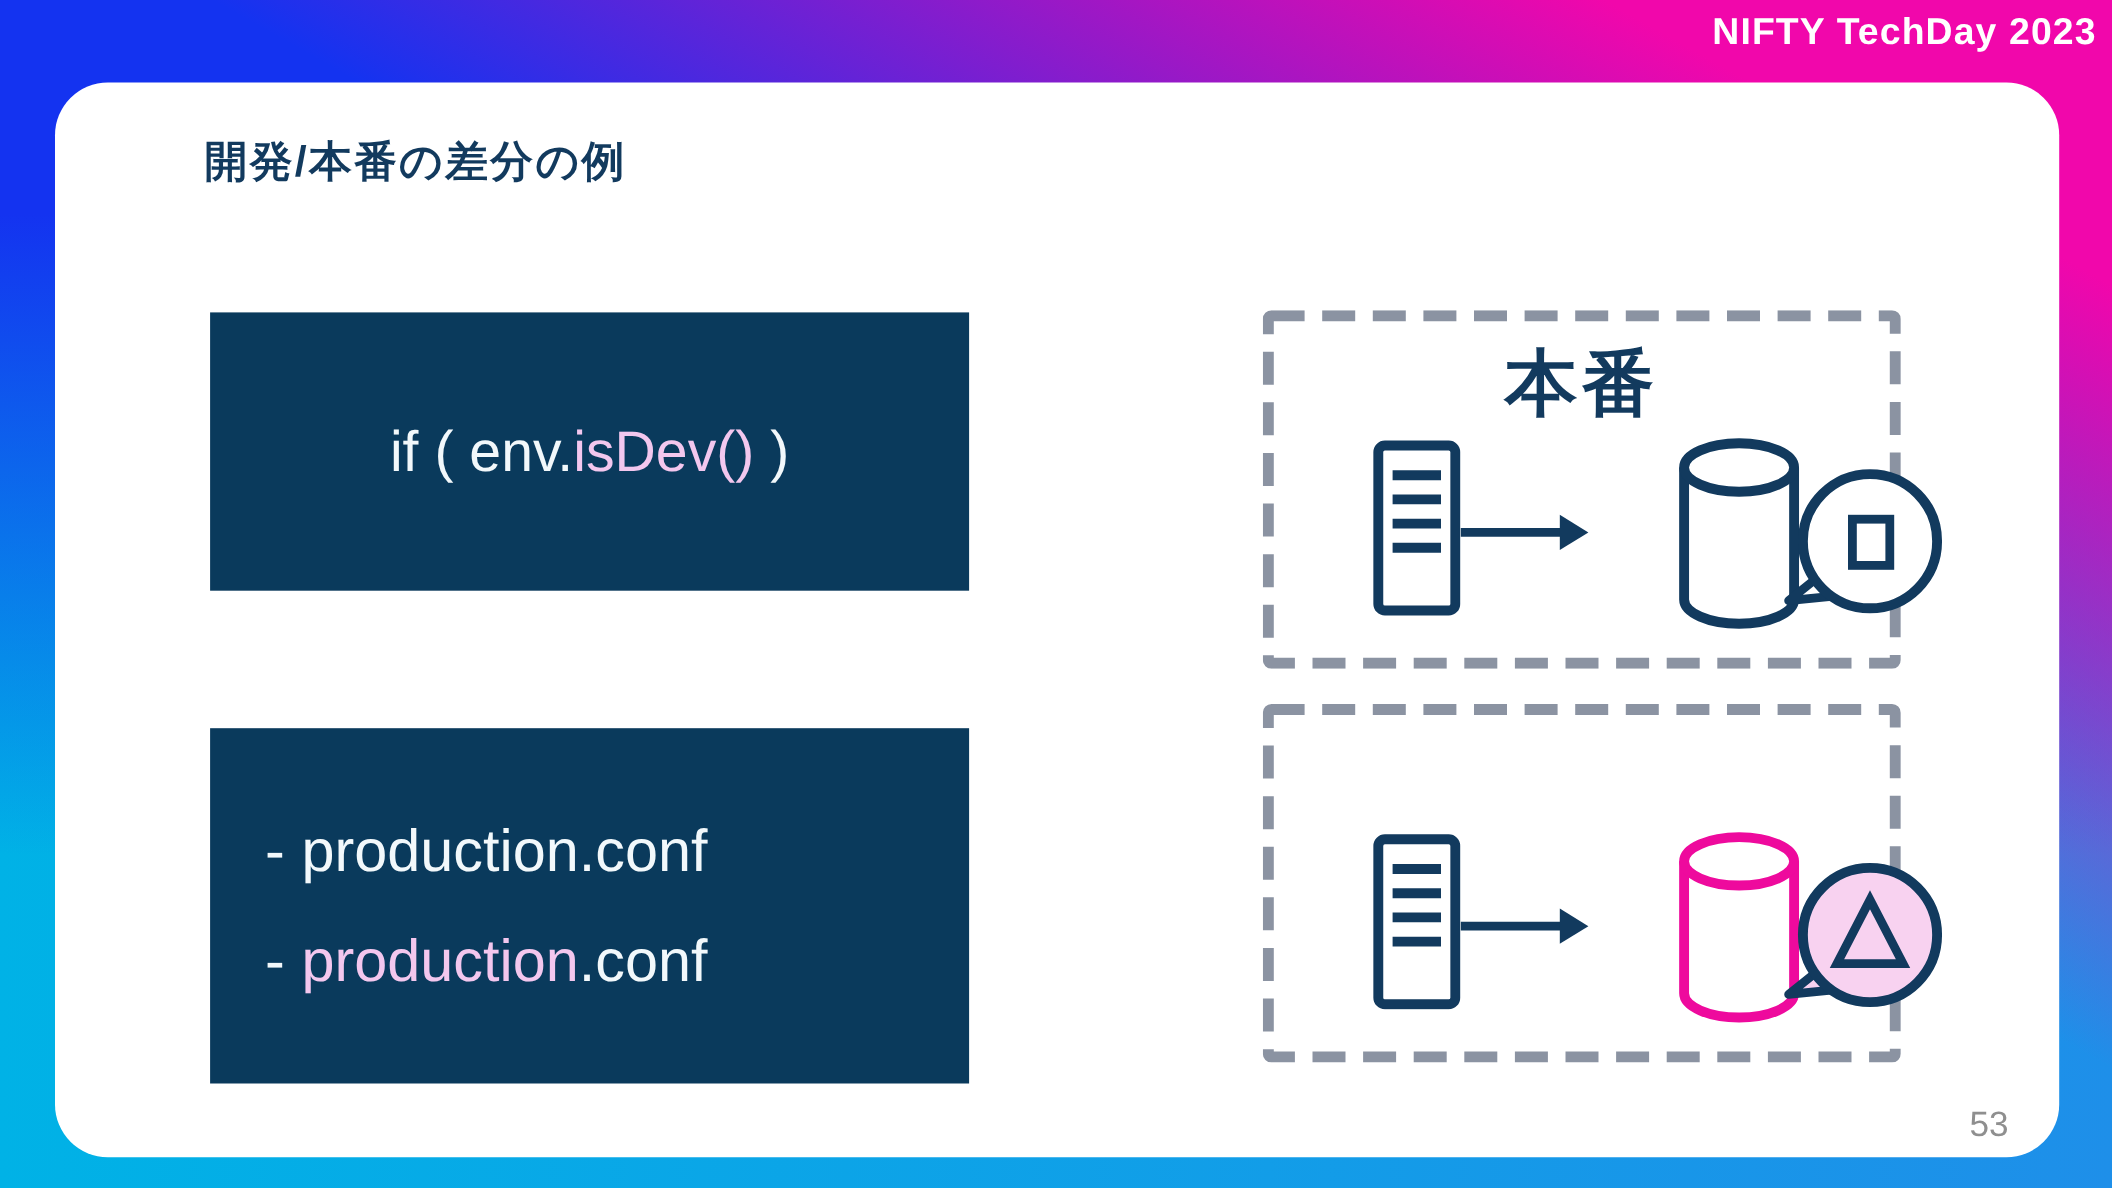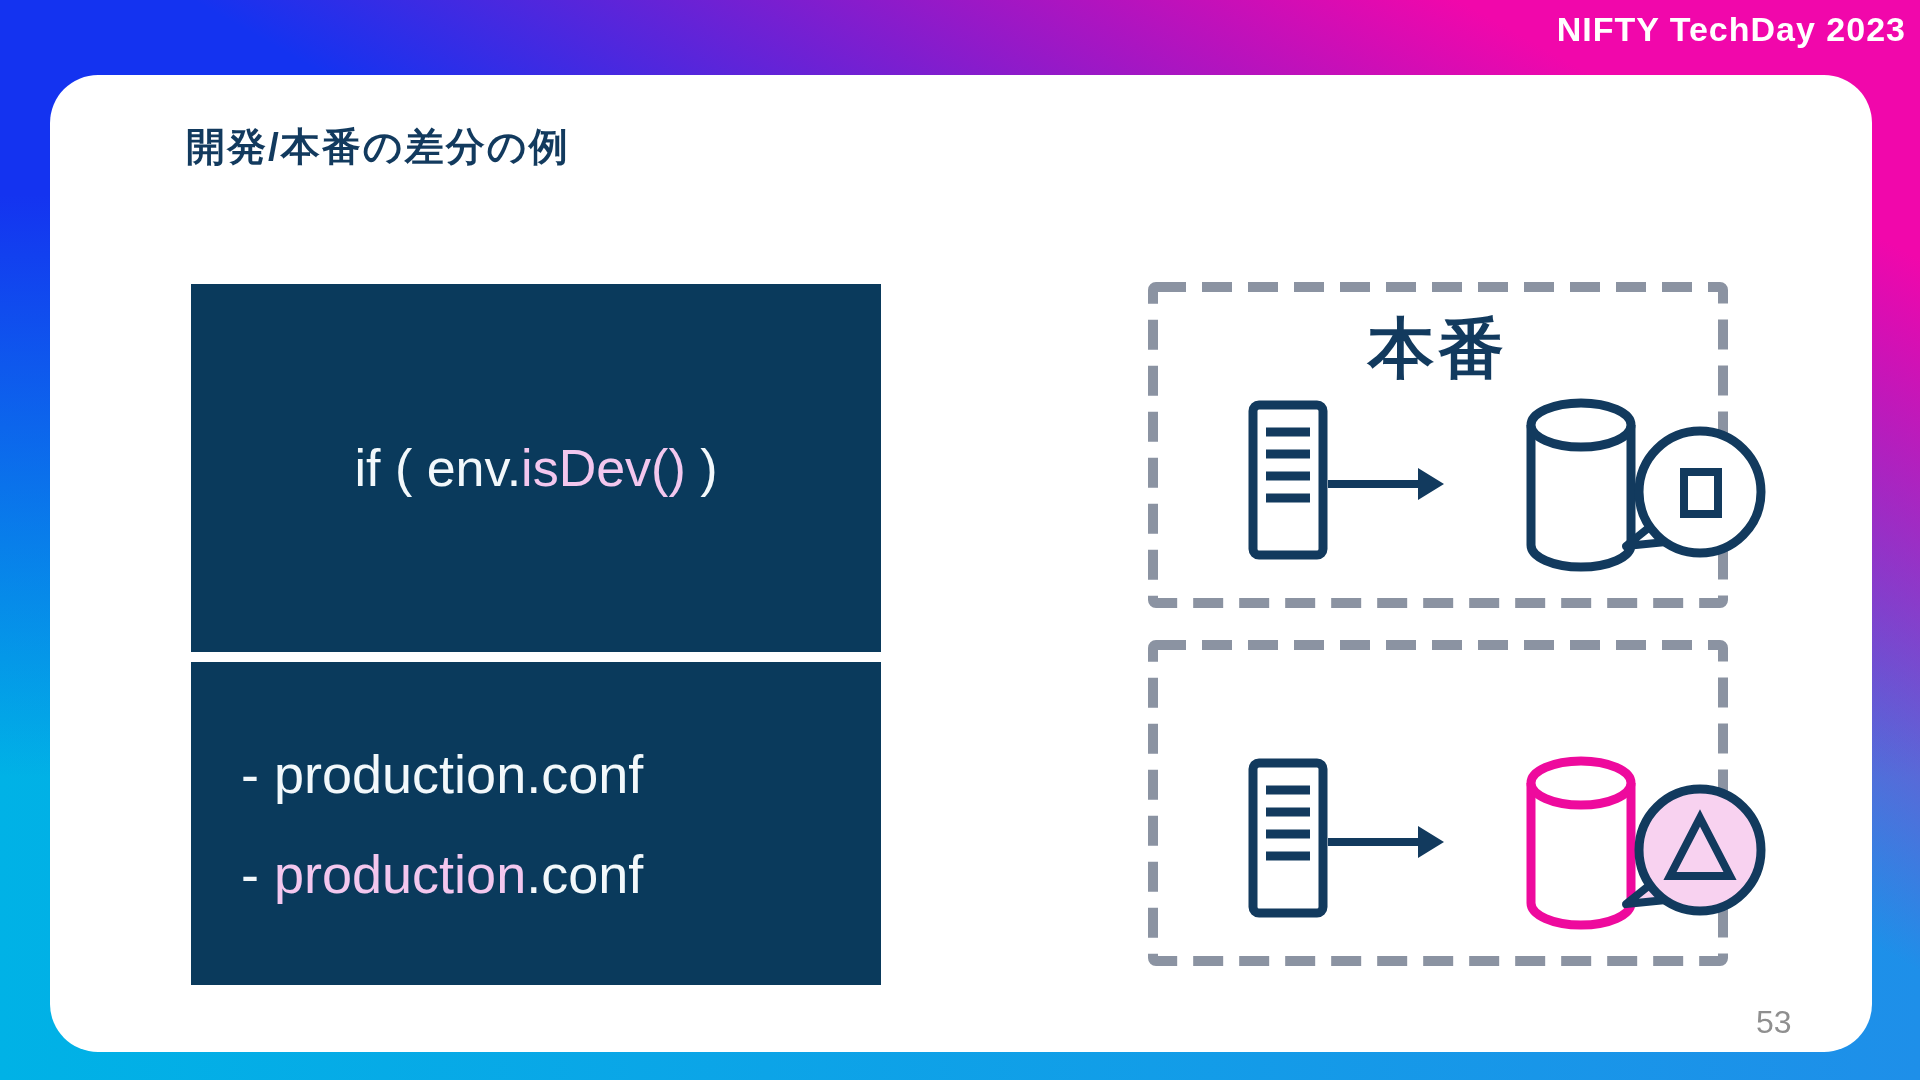--- a/index.html
+++ b/index.html
@@ -28,21 +28,21 @@
   }
   .content{position:absolute;inset:0;z-index:2;}
   .title{
     position:absolute;left:186px;top:120px;font-size:39px;font-weight:800;
     color:var(--navy);letter-spacing:2px;white-space:nowrap;
   }
   .code-block{
     position:absolute;background:var(--code-bg);color:var(--code-text);
   }
   .code-if{
-    left:191px;top:284px;width:690px;height:368px;font-size:52px;
+    left:191px;top:284px;width:690px;height:253px;font-size:52px;
     display:flex;align-items:center;justify-content:center;white-space:pre;
   }
   .code-conf{
     left:191px;top:642px;width:690px;height:323px;font-size:54px;
     display:flex;flex-direction:column;justify-content:center;
     padding-left:50px;gap:38px;white-space:pre;margin-top:20px;
   }
   .pink{color:var(--pink-text);}
   .env-box{position:absolute;width:580px;height:326px;}
   .env-box.production{left:1148px;top:282px;}
@@ -59,21 +59,21 @@
   .icon.bubble{left:470px;top:140px;}
   .s-navy{stroke:var(--navy);}
   .s-magenta{stroke:var(--magenta);}
   .s-gray{stroke:var(--dash-gray);}
   .f-white{fill:#ffffff;}
   .f-none{fill:none;}
   .f-navy{fill:var(--navy);}
   .f-pink{fill:var(--bubble-pink);}
   .page-number{
     position:absolute;left:1756px;top:1004px;font-size:32px;
-    color:var(--page-num-gray);width:70px;text-align:left;
+    color:var(--page-num-gray);width:70px;text-align:right;
   }
 </style>
 </head>
 <body>
 
 <div class="bg">
   <div class="bg-layer bg-base"></div>
   <div class="bg-layer bg-blue"></div>
   <div class="bg-layer bg-magenta"></div>
 </div>

